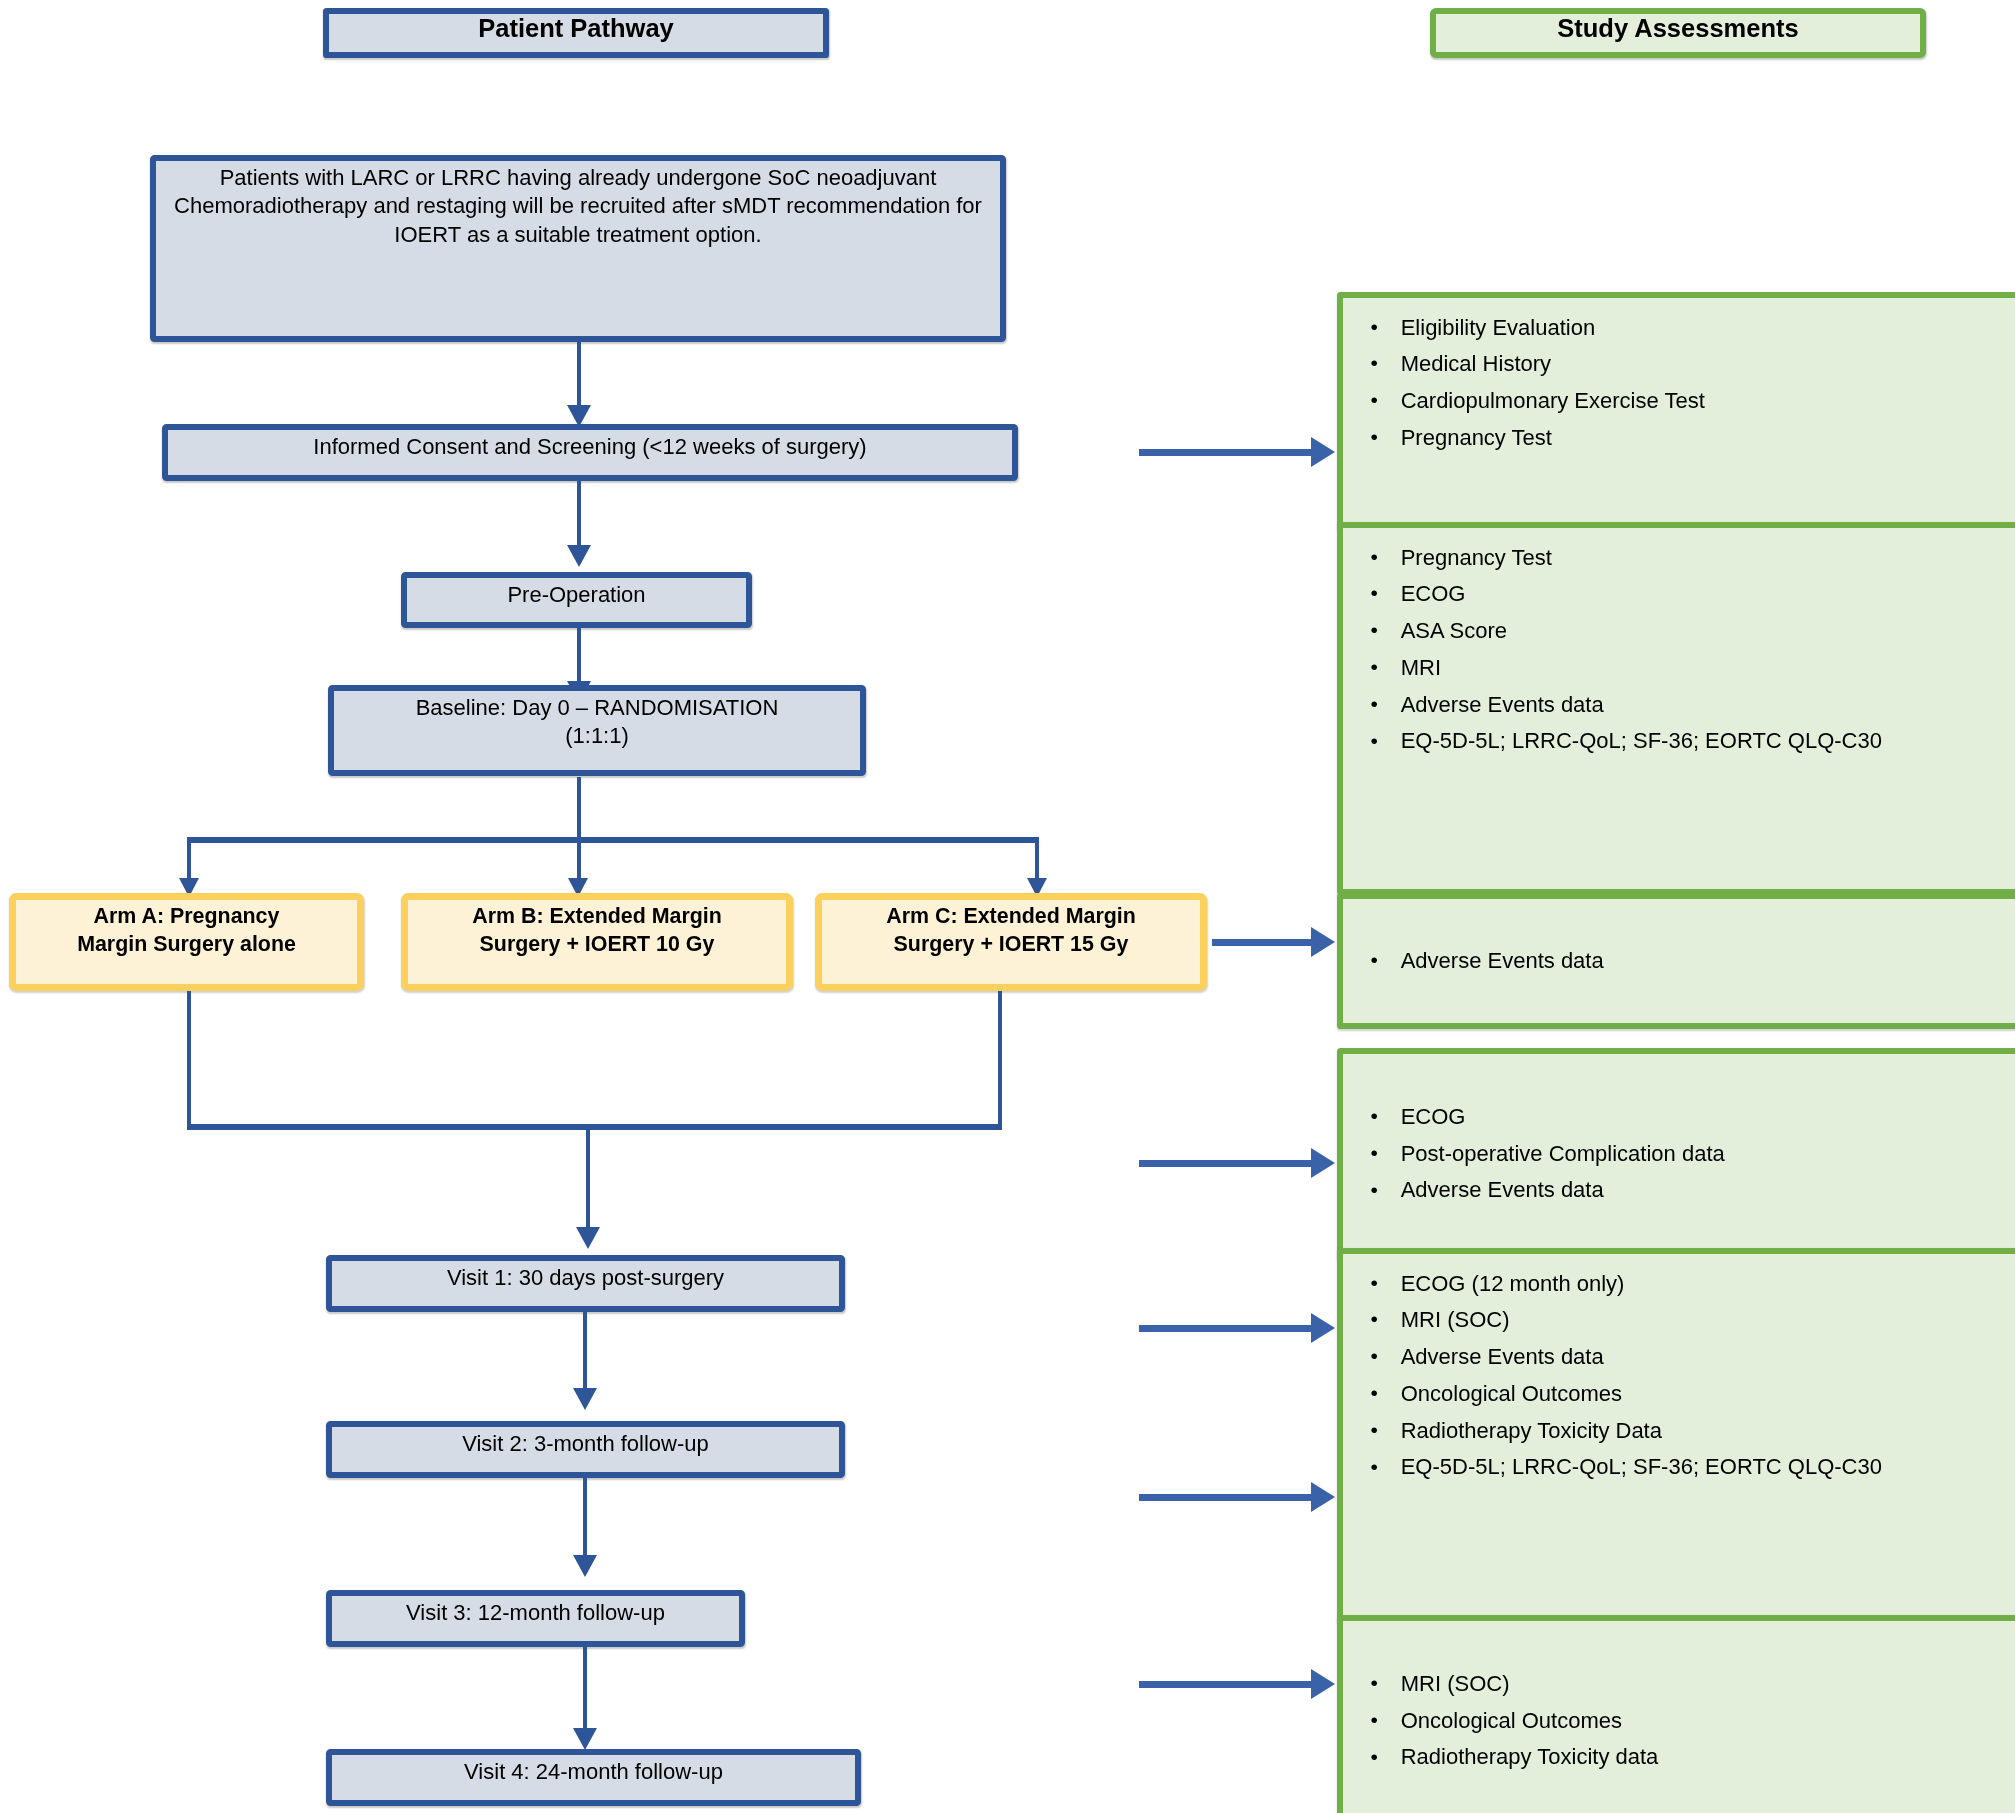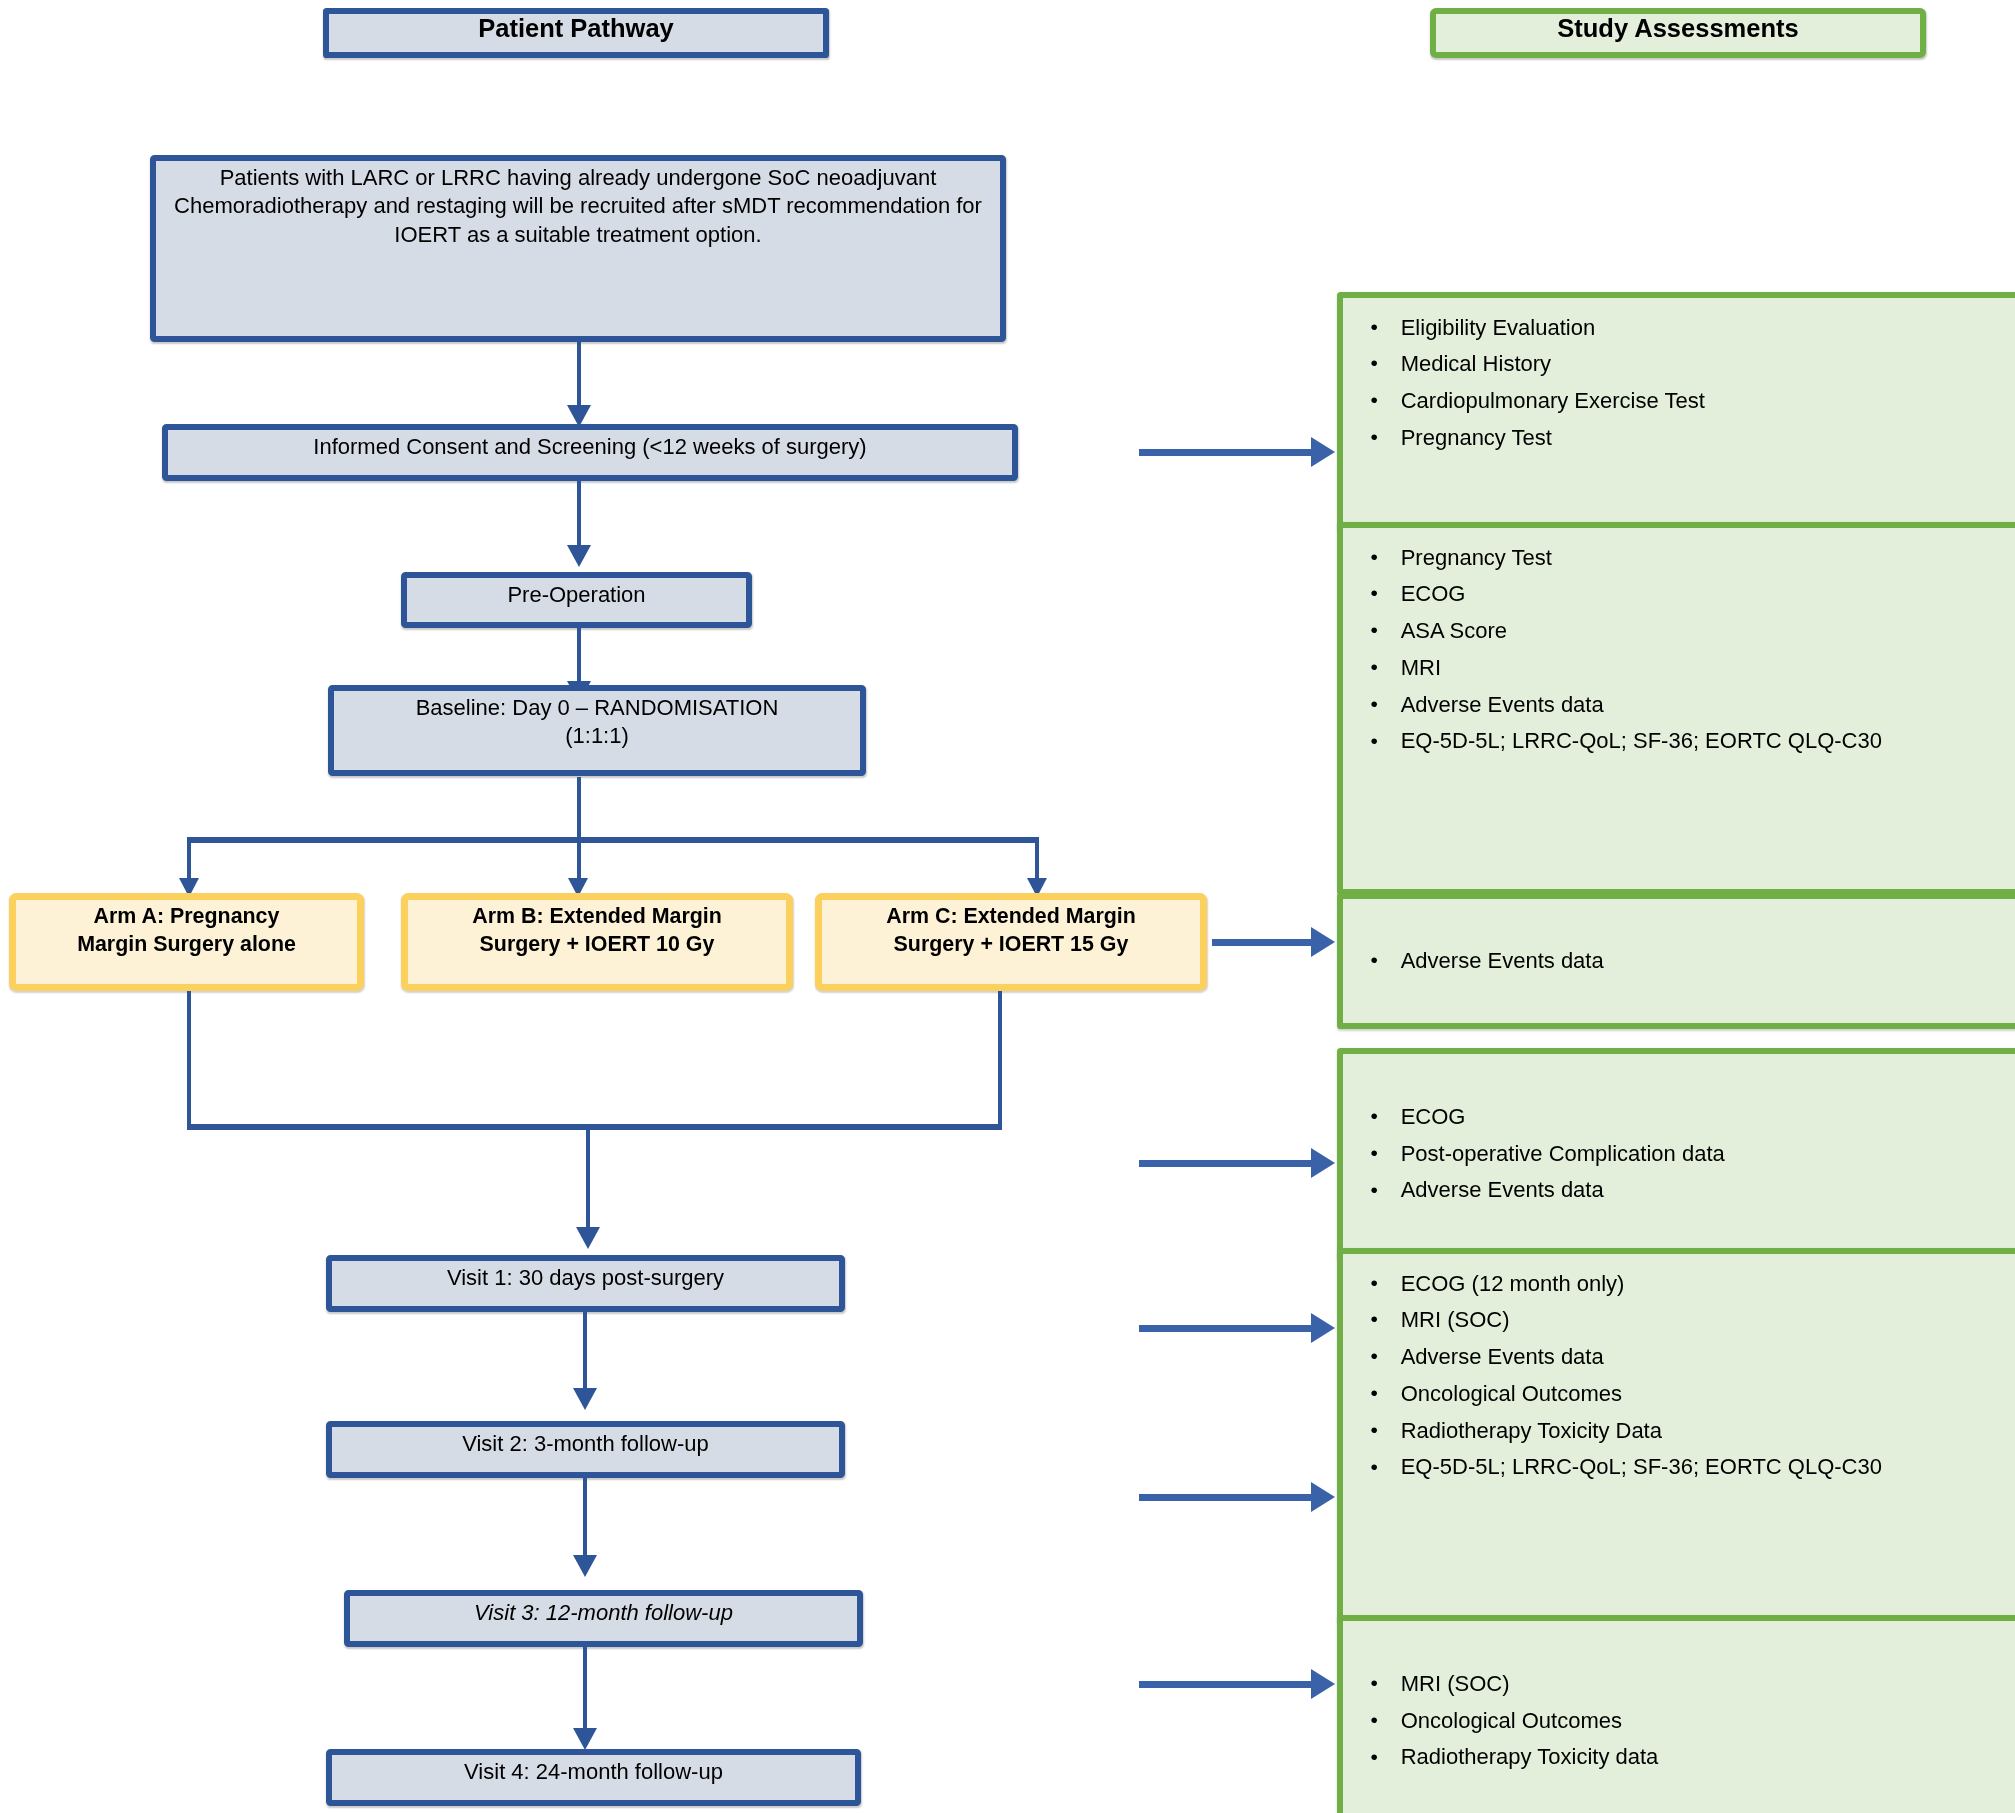--- a/index.html
+++ b/index.html
@@ -190,21 +190,21 @@
   <div class="vline" style="left:583px;top:1312px;height:82px;"></div>
   <div class="arrow-down" style="left:573px;top:1388px;"></div>
 
   <div class="node blue-box" style="left:326px;top:1421px;width:519px;height:57px;">
     <span class="txt">Visit 2: 3-month follow-up</span>
   </div>
 
   <div class="vline" style="left:583px;top:1478px;height:82px;"></div>
   <div class="arrow-down" style="left:573px;top:1555px;"></div>
 
-  <div class="node blue-box" style="left:344px;top:1590px;width:519px;height:57px;font-style:italic;">
+  <div class="node blue-box" style="left:326px;top:1590px;width:419px;height:57px;">
     <span class="txt">Visit 3: 12-month follow-up</span>
   </div>
 
   <div class="vline" style="left:583px;top:1647px;height:87px;"></div>
   <div class="arrow-down" style="left:573px;top:1728px;"></div>
 
   <div class="node blue-box" style="left:326px;top:1749px;width:535px;height:57px;">
     <span class="txt">Visit 4: 24-month follow-up</span>
   </div>
 

